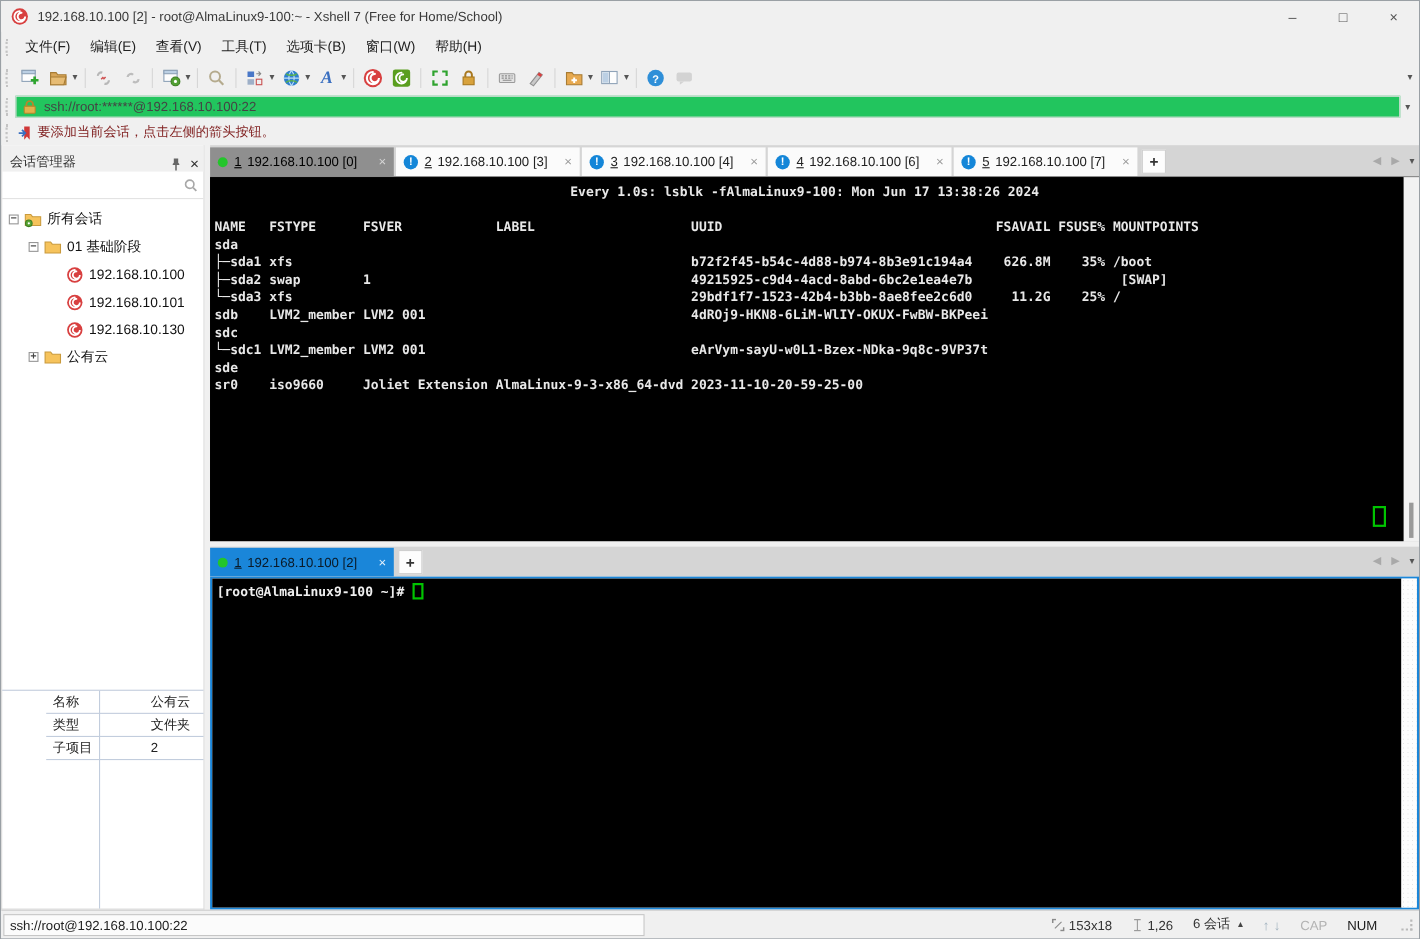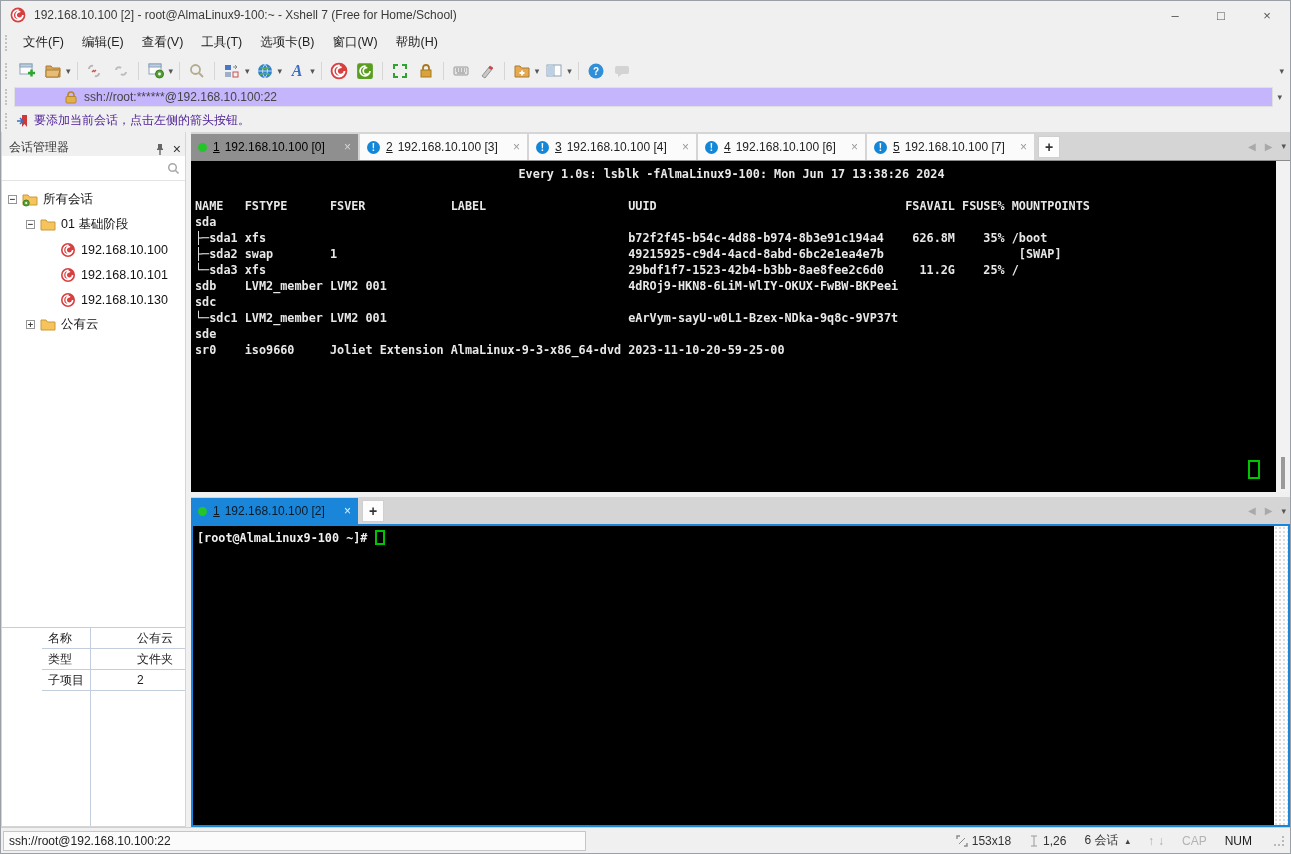--- a/index.html
+++ b/index.html
@@ -21,27 +21,27 @@
 
   
   .toolbar { height:29px; display:flex; align-items:center; padding-left:2px; }
   .tbtn { width:24px; height:23px; display:flex; align-items:center; justify-content:center; margin:0 1px; }
   .tsep { width:1px; height:18px; background:#d6d6d6; margin:0 4px; }
   .dd { font-size:9px; color:#555; margin:0 2px 0 0; }
   .toolbar-end { margin-left:auto; margin-right:6px; color:#555; }
 
   
   .addressbar { height:24px; display:flex; align-items:center; padding-left:2px; }
-  .addr-field { flex:1; height:20px; display:flex; align-items:center; background:#c4b5fd; border:1px solid #e0e0e0; margin-right:4px;padding-left:44px; }
+  .addr-field { flex:1; height:20px; display:flex; align-items:center; background:#22c55e; border:1px solid #e0e0e0; margin-right:4px; }
   .addr-text { color:#444; font-size:12px; }
   .addr-dd { color:#555; font-size:9px; margin-right:8px; }
 
   
   .infobar { height:23px; display:flex; align-items:center; padding-left:2px; }
-  .info-text { color:#4c1d95; font-size:12px; margin-left:4px; }
+  .info-text { color:#7f1d1d; font-size:12px; margin-left:4px; }
 
   
   .main { flex:1; display:flex; min-height:0; }
 
   
   .sidebar { width:185px; background:#fff; display:flex; flex-direction:column; border:1px solid #d5d5d5; border-top:none; }
   .sb-header { height:24px; background:#f0f0f0; display:flex; align-items:flex-end; padding:0 4px 0 7px; }
   .sb-title { font-size:12px; color:#333; }
   .sb-hbtns { margin-left:auto; display:flex; align-items:center; gap:8px; color:#555; }
   .sb-close { font-size:14px; line-height:1; color:#333; }

